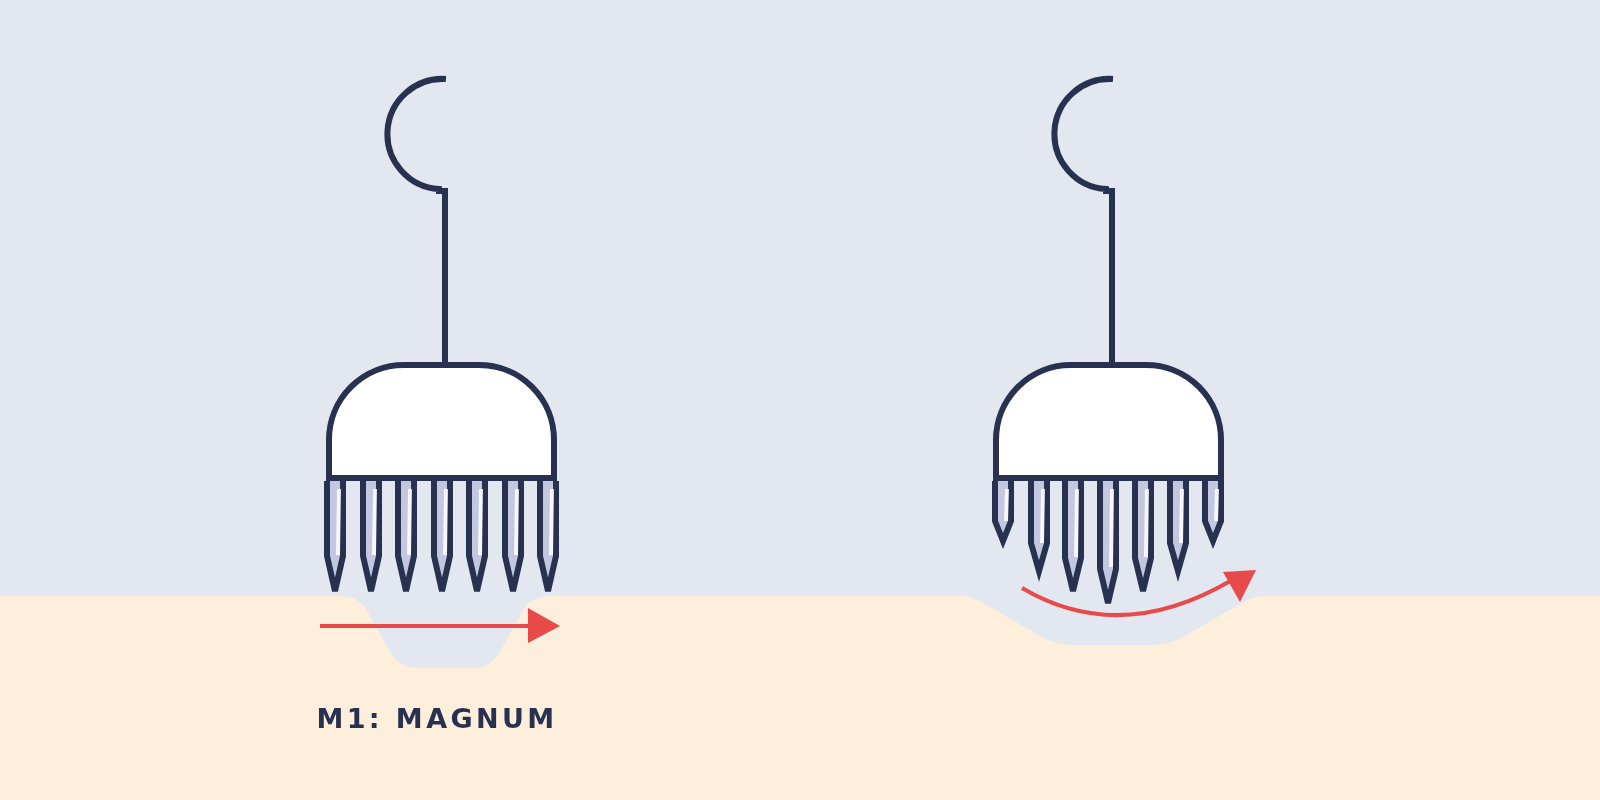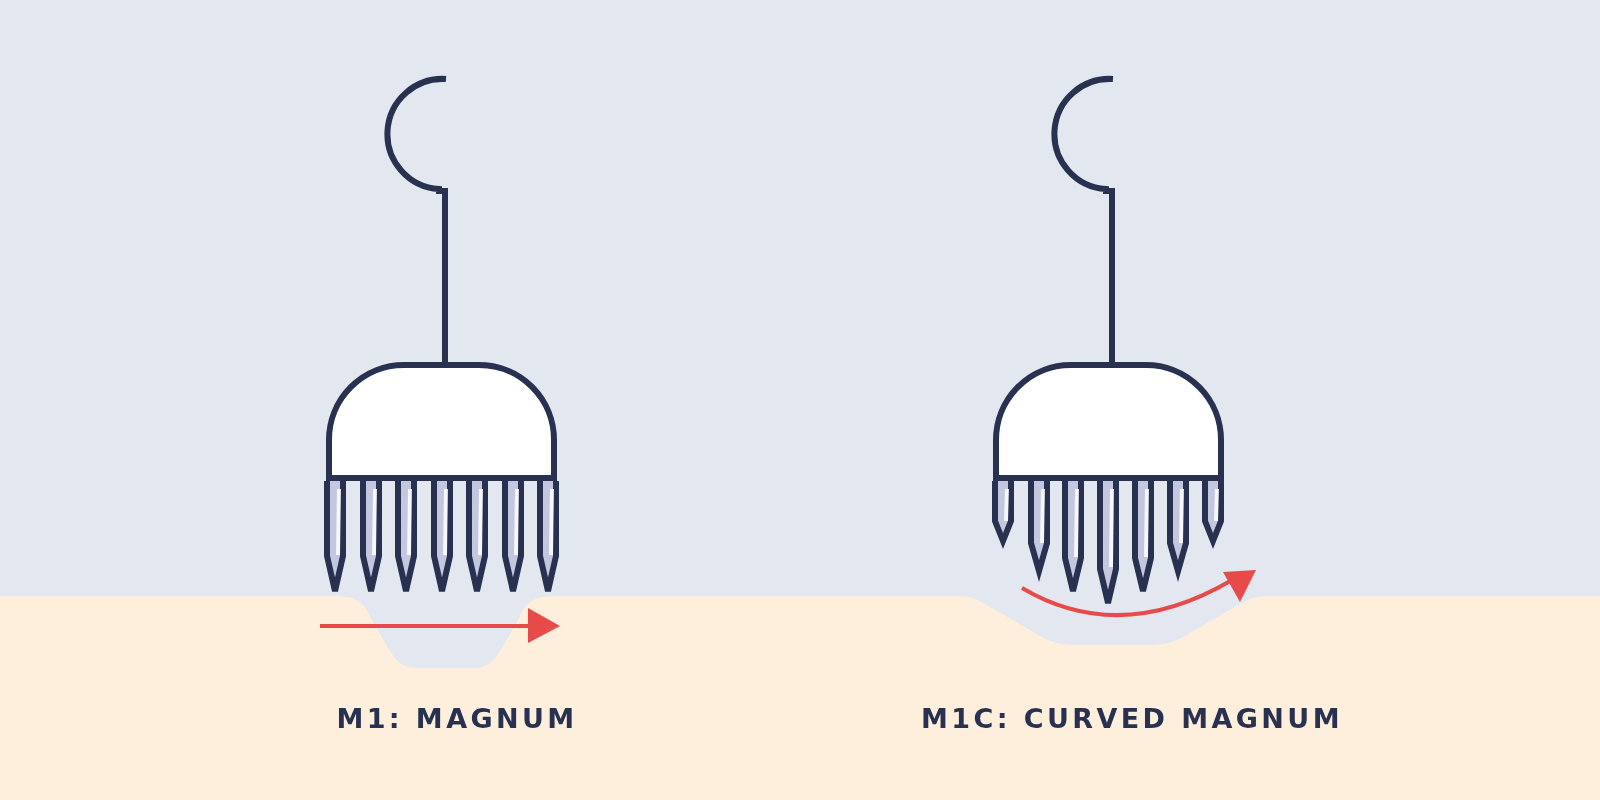--- a/index.html
+++ b/index.html
@@ -12,21 +12,20 @@
   #stage svg { position: absolute; left: 0; top: 0; }
   .label {
     position: absolute;
     top: 703px;
     font-size: 27px;
     font-weight: bold;
     letter-spacing: 3.4px;
     color: #283250;
     white-space: nowrap;
     transform: translateX(-50%);
-    margin-left: 20px;
   }
 </style>
 </head>
 <body>
 
 <div id="stage">
   <svg width="1600" height="800" viewBox="0 0 1600 800">
     <defs>
       
     </defs>
@@ -126,14 +125,13 @@
       </g>
     </g>
 
     <g>
       <path d="M1022,602 Q1120,660 1232,594" fill="none" stroke="#e84a4a" stroke-width="4" stroke-linecap="butt" transform="translate(0,-14)"></path>
       <polygon points="1237,582 1270,580 1254,612" fill="#e84a4a" transform="translate(-14,-10)"></polygon>
     </g>
   </svg>
 
   <div class="label" style="left:437px;">M1: MAGNUM</div>
-  <div class="label" style="left:1112px;">M1C: CURVED MAGNUM</div>
 </div>
 
 </body></html>

